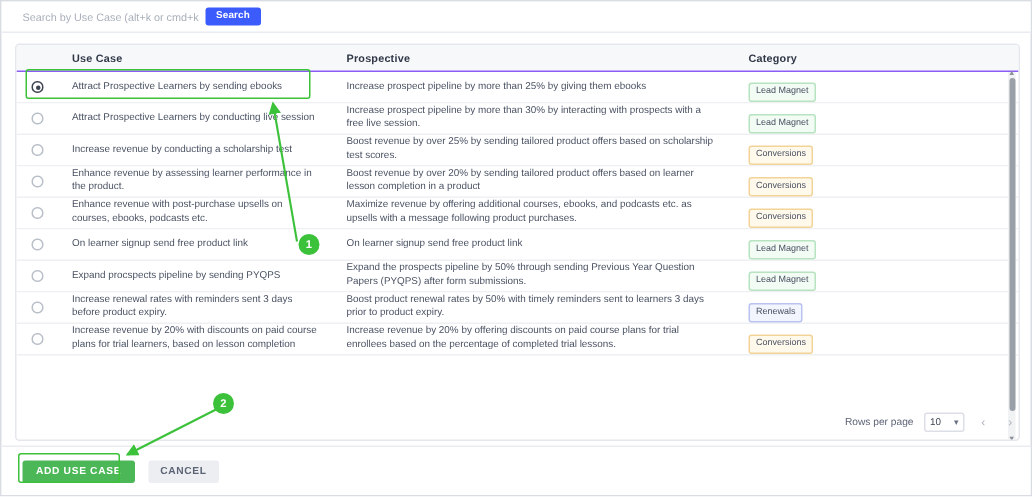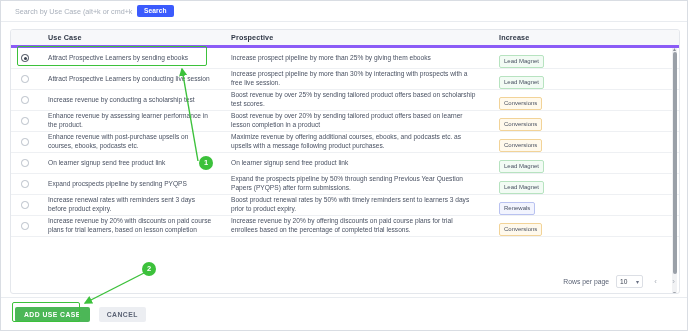--- a/index.html
+++ b/index.html
@@ -65,21 +65,21 @@
     left: 9px; top: 28px;
     width: 670px; height: 265px;
     background: #ffffff;
     border: 1px solid #e4e7ec;
     border-radius: 3px;
     overflow: hidden;
   }
   .thead {
     height: 18px;
     background: #f7f8fa;
-    border-bottom: 3px solid #8b5cf6;
+    border-bottom: 1px solid #8b5cf6;
     display: flex;
     align-items: center;
   }
   .thead .th {
     font-size: 7.2px;
     font-weight: bold;
     color: #2f3746;
     letter-spacing: .15px;
   }
   .col-radio { width: 28px; flex: 0 0 28px; display:flex; align-items:center; justify-content:center; }
@@ -246,21 +246,21 @@
     <input class="search-input" type="text" placeholder="Search by Use Case (alt+k or cmd+k" style="">
     <button class="search-btn">Search</button>
   </div>
 
   <div class="panel">
 
     <div class="thead">
       <div class="col-radio"></div>
       <div class="col-use th">Use Case</div>
       <div class="col-desc th">Prospective</div>
-      <div class="col-cat th">Increase</div>
+      <div class="col-cat th">Category</div>
     </div>
 
     <div class="tbody" id="tbody">
         <div class="row selected">
           <div class="col-radio">
             <span class="radio on"></span>
           </div>
           <div class="col-use cell">Attract Prospective Learners by sending ebooks</div>
           <div class="col-desc cell">Increase prospect pipeline by more than 25% by giving them ebooks</div>
           <div class="col-cat"><span class="badge lead">Lead Magnet</span></div>

